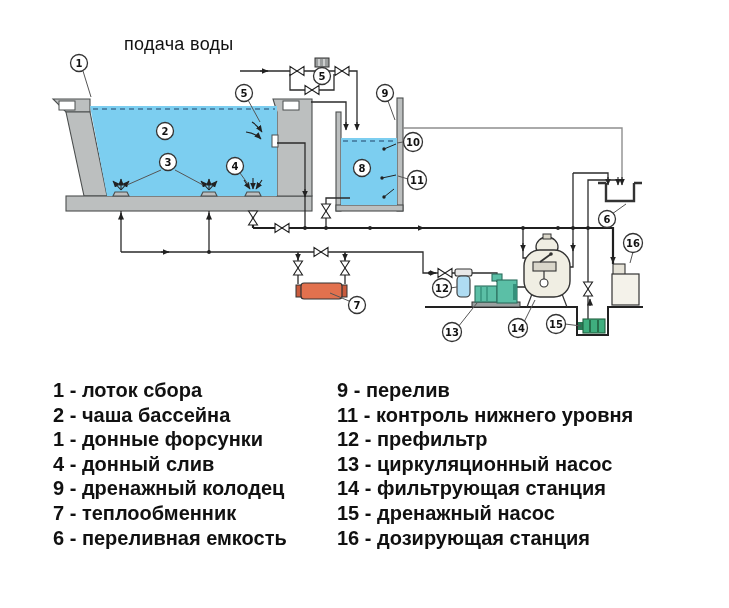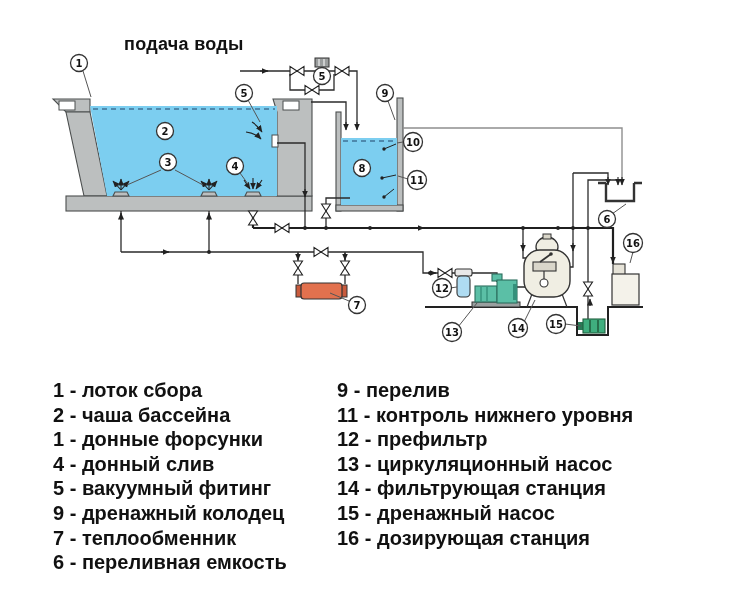--- a/index.html
+++ b/index.html
@@ -14,21 +14,21 @@
   .valve{fill:#ffffff;stroke:#222;stroke-width:1.1;}
   .dot{fill:#222;}
   .arrowline{stroke:#222;stroke-width:1.1;fill:none;}
   .spray{stroke:#222;stroke-width:1.1;fill:none;}
   .wavy{stroke:#3f7396;stroke-width:1.3;fill:none;stroke-dasharray:5 4;}
   .sensor{stroke:#222;stroke-width:1;fill:none;}
   .callout circle{fill:#ffffff;stroke:#333;stroke-width:1.3;}
   .callout text{font:bold 10px "DejaVu Sans",sans-serif;fill:#111;text-anchor:middle;}
   .leader{stroke:#555;stroke-width:1;fill:none;}
   .mech{stroke:#333;stroke-width:1.2;}
-  #title{position:absolute;left:124px;top:34px;font-size:18px;font-weight:bold;color:#111;
+  #title{position:absolute;left:124px;top:34px;font-size:18px;font-weight:normal;color:#111;
          letter-spacing:.3px;text-align:center;}
   .legend-col{position:absolute;top:378px;font-size:20px;font-weight:bold;color:#111;
               line-height:24.6px;white-space:nowrap;}
   #legend-left{left:53px;}
   #legend-right{left:337px;}
 </style>
 </head>
 <body>
 
 <div id="stage">
@@ -318,21 +318,20 @@
           <text x="633" y="246.5">16</text>
         </g>
     </g>
   </svg>
 
   <div id="legend-left" class="legend-col">
     <div>1 - лоток сбора</div>
     <div>2 - чаша бассейна</div>
     <div>1 - донные форсунки</div>
     <div>4 - донный слив</div>
-    <div>5 - вакуумный фитинг</div>
     <div>9 - дренажный колодец</div>
     <div>7 - теплообменник</div>
     <div>6 - переливная емкость</div>
   </div>
   <div id="legend-right" class="legend-col">
     <div>9 - перелив</div>
     <div>11 - контроль нижнего уровня</div>
     <div>12 - префильтр</div>
     <div>13 - циркуляционный насос</div>
     <div>14 - фильтрующая станция</div>

